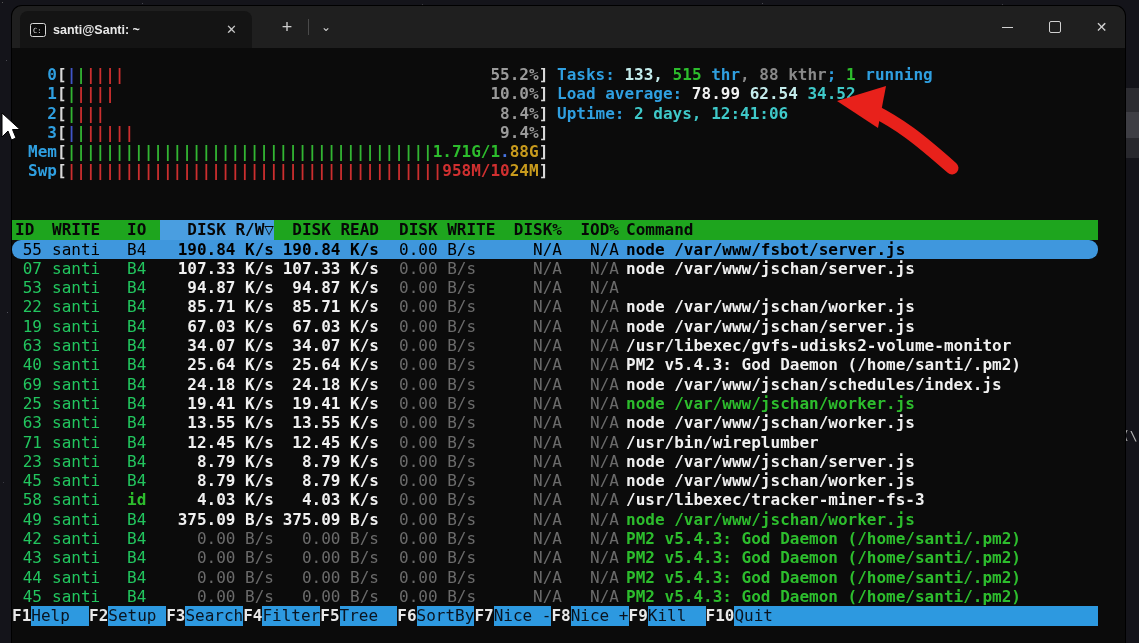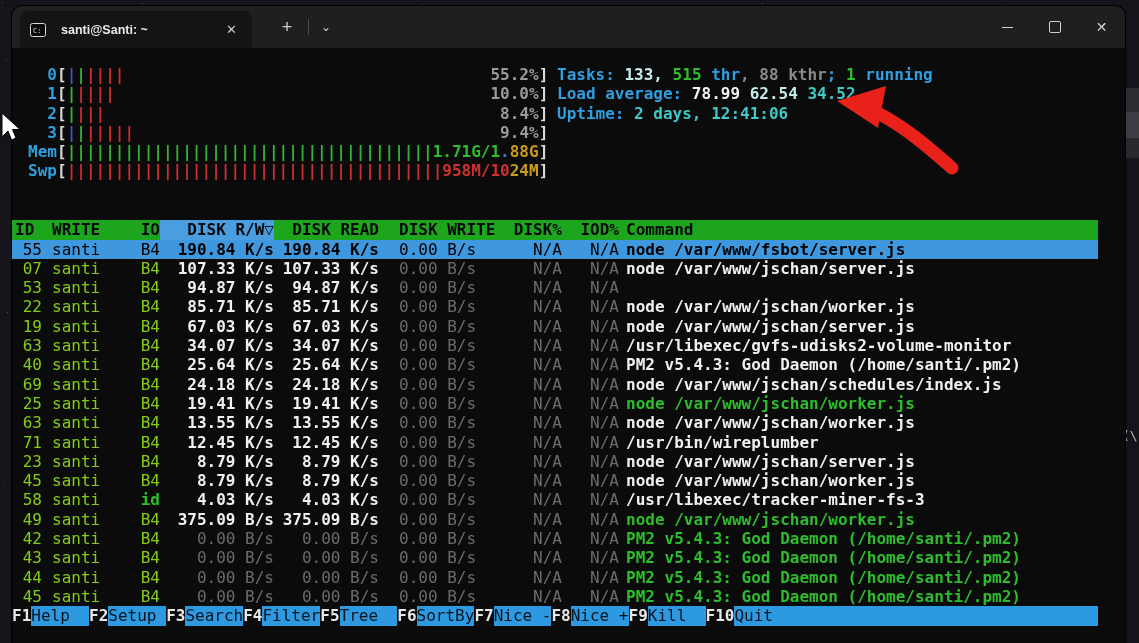--- a/index.html
+++ b/index.html
@@ -10,21 +10,21 @@
   .wp-r2{position:absolute;left:1124px;top:112px;width:15px;height:26px;background:#3e3e44;}
   .wp-r3{position:absolute;left:1124px;top:138px;width:15px;height:20px;background:#28282d;}
   .wp-text{position:absolute;left:1122px;top:428px;color:#b5b5b5;font:13px "DejaVu Sans Mono",monospace;}
 
   
   .term{position:absolute;left:12px;top:6px;width:1113px;height:637px;background:#0b0b0b;
     border-radius:10px 10px 0 0;overflow:hidden;box-shadow:0 0 0 1px #000;}
   .titlebar{position:absolute;top:0;left:0;right:0;height:42px;background:#1f1f1f;}
   .tab{position:absolute;left:8px;top:5px;width:232px;height:37px;background:#141414;
     border-radius:8px 8px 0 0;display:flex;align-items:center;padding:0 10px;box-sizing:border-box;}
-  .tab-title{font:600 12.5px "Liberation Sans",sans-serif;color:#e8e8e8;flex:1;margin-left:15px;
+  .tab-title{font:600 12.5px "Liberation Sans",sans-serif;color:#e8e8e8;flex:1;margin-left:7px;
     white-space:pre;overflow:hidden;}
   .tab-close{color:#c8c8c8;font:13px "Liberation Sans",sans-serif;padding:2px 5px;}
   .newtab{position:absolute;left:262px;top:8px;width:26px;height:26px;color:#cfcfcf;
     font:300 18px "Liberation Sans",sans-serif;display:flex;align-items:center;justify-content:center;}
   .tbar-sep{position:absolute;left:296px;top:13px;width:1px;height:16px;background:#4a4a4a;}
   .ddbtn{position:absolute;left:302px;top:10px;width:24px;height:22px;color:#cfcfcf;
     font:12px "Liberation Sans",sans-serif;display:flex;align-items:center;justify-content:center;}
   .win-btns{position:absolute;right:0;top:0;height:42px;display:flex;}
   .win-btn{width:47px;height:42px;display:flex;align-items:center;justify-content:center;}
   .ic-min{width:11px;height:1px;background:#d0d0d0;}
@@ -48,31 +48,31 @@
   .c-dimg{color:#8a8a8a;} .c-white{color:#f2f2f2;} .c-cyan{color:#3fc9c9;}
   .c-yellow{color:#c89b1d;} .c-red{color:#d03030;} .c-blue{color:#4673e0;} .c-pct{color:#9a9a9a;}
 
   .scr-tabs{position:absolute;top:153px;left:0;height:19.3px;white-space:pre;font-weight:700;}
   .scr-tab{display:inline-block;height:19.3px;padding:0 9px;}
   .scr-main{background:#2040d0;color:#35cdd1;margin-left:26px;margin-right:9px;}
   .scr-io{background:#1ea51e;color:#0a0a0a;}
 
   .tablewrap{position:absolute;top:172.3px;left:0;width:1086px;}
   .thead{display:flex;background:#1ea51e;color:#070707;height:19.3px;font-weight:700;white-space:pre;}
-  .row{display:flex;height:19.3px;white-space:pre;}
+  .row{display:flex;height:19.3px;white-space:pre;border-radius:9px;}
   .cell{display:inline-block;white-space:pre;overflow:hidden;box-sizing:border-box;}
   .c0{width:30px;text-align:right;} .thead .c0{text-align:left;padding-left:3px;}
-  .c1{width:85px;padding-left:10px;} .c2{width:33px;text-align:right;}
+  .c1{width:85px;padding-left:10px;} .c2{width:33px;text-align:left;}
   .c3{width:114px;text-align:right;} .c4{width:105px;text-align:right;}
   .c5{width:110px;text-align:left;margin-left:20px;} .c6{width:53px;text-align:right;}
   .c7{width:57px;text-align:right;} .c8{flex:1;padding-left:7px;}
   .thead .sorted{background:#4a9ee0;}
   .row.sel{background:#3f97dd;} .row.sel .cell{color:#000 !important;}
   .bright{color:#f0f0f0;font-weight:700;} .dim{color:#6b6b6b;}
-  .grn{color:#2dbd2d;font-weight:700;} .norm{color:#84cc16;}
+  .grn{color:#2dbd2d;font-weight:700;} .norm{color:#22c55e;}
 
   .fbar{position:absolute;top:558.3px;left:0;width:1086px;display:flex;height:19.3px;white-space:pre;}
   .fk{color:#e8e8e8;font-weight:700;} .fl{background:#2d99e0;color:#0a1420;}
   .ffill{background:#2d99e0;flex:1;}
 
   .overlay{position:absolute;left:0;top:0;pointer-events:none;}
 </style>
 </head>
 <body>
 

